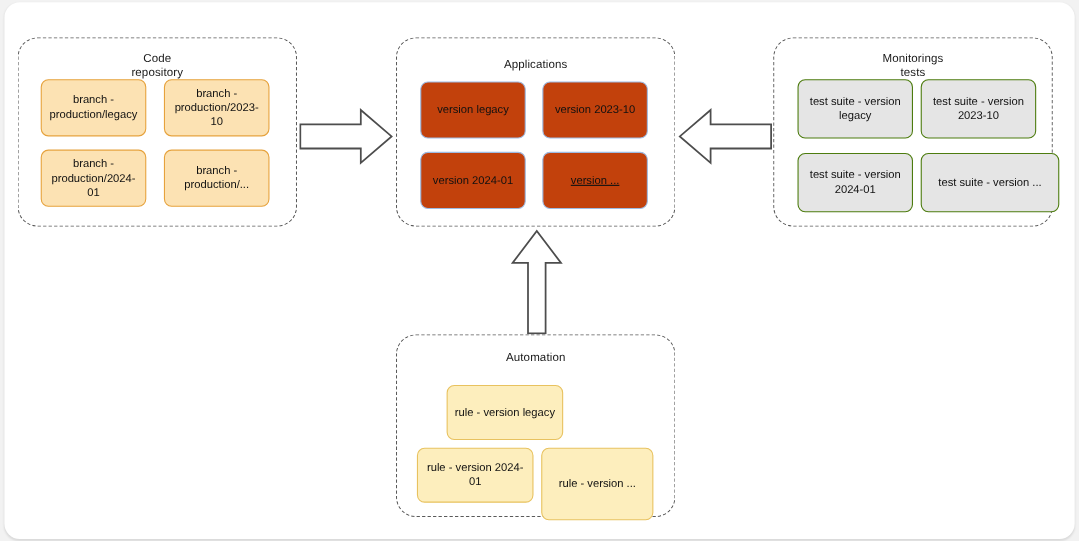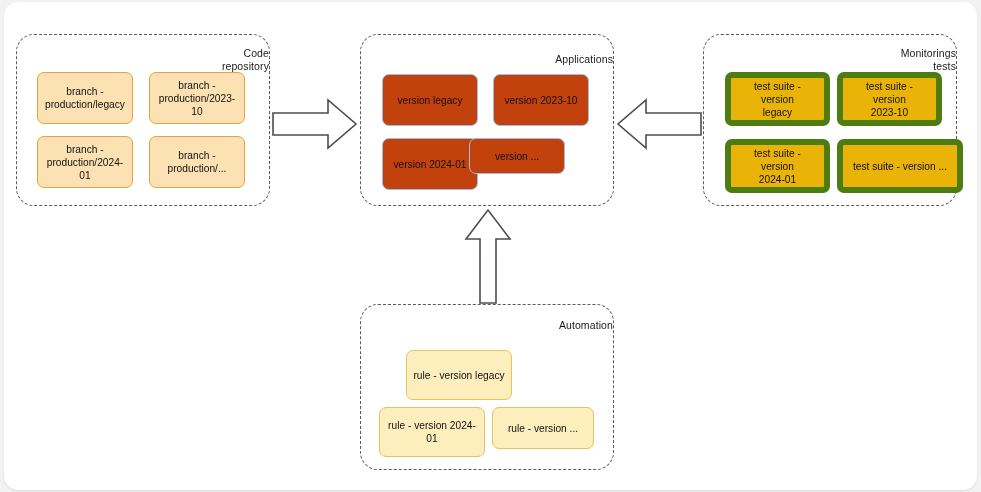--- a/index.html
+++ b/index.html
@@ -39,21 +39,21 @@
     position: absolute;
     border: 1.4px dashed #5a5a5a;
     border-radius: 18px;
     background: transparent;
     box-sizing: border-box;
   }
   .group-title {
     position: absolute;
     left: 0;
     right: 0;
-    text-align: right;
+    text-align: center;
     font-size: 10.5px;
     line-height: 13px;
     color: #1a1a1a;
     white-space: pre-line;
     letter-spacing: 0.1px;
   }
 
   .node {
     position: absolute;
     box-sizing: border-box;
@@ -71,22 +71,22 @@
 
   .node.orange {
     background: #fce2b3;
     border: 1px solid #e6a23c;
   }
   .node.blue {
     background: #c2410c;
     border: 1px solid #9dbbe3;
   }
   .node.red {
-    background: #eab308;
-    border: 6px solid #4d7c0f;
+    background: #e5e5e5;
+    border: 1px solid #4d7c0f;
   }
   .node.yellow {
     background: #fdeebd;
     border: 1px solid #e8c25f;
   }
 
   .arrow {
     position: absolute;
   }
   .arrow svg { display: block; }
@@ -110,40 +110,40 @@
 production/2024-01</div>
   <div class="node orange" style="left:145px; top:134px; width:96px; height:52px;">branch -
 production/...</div>
 
   <div class="group" style="left:356px; top:32px; width:254px; height:172px;">
     <div class="group-title" style="top:18px;">Applications</div>
   </div>
   <div class="node blue" style="left:378px; top:72px; width:96px; height:52px;">version legacy</div>
   <div class="node blue" style="left:489px; top:72px; width:96px; height:52px;">version 2023-10</div>
   <div class="node blue" style="left:378px; top:136px; width:96px; height:52px;">version 2024-01</div>
-  <div class="node blue" style="left:465px; top:136px; width:96px; height:36px;">version ...</div>
+  <div class="node blue" style="left:489px; top:136px; width:96px; height:52px;text-decoration:underline;">version ...</div>
 
   <div class="group" style="left:699px; top:32px; width:254px; height:172px;">
     <div class="group-title" style="top:12px;">Monitorings
 tests</div>
   </div>
   <div class="node red" style="left:721px; top:70px; width:105px; height:54px;">test suite - version
 legacy</div>
   <div class="node red" style="left:833px; top:70px; width:105px; height:54px;">test suite - version
 2023-10</div>
   <div class="node red" style="left:721px; top:137px; width:105px; height:54px;">test suite - version
 2024-01</div>
   <div class="node red" style="left:833px; top:137px; width:126px; height:54px;">test suite - version ...</div>
 
   <div class="group" style="left:356px; top:302px; width:254px; height:166px;">
     <div class="group-title" style="top:14px;">Automation</div>
   </div>
   <div class="node yellow" style="left:375px; top:348px; width:106px; height:50px;margin-left:27px;">rule - version legacy</div>
   <div class="node yellow" style="left:375px; top:405px; width:106px; height:50px;">rule - version 2024-01</div>
-  <div class="node yellow" style="left:488px; top:405px; width:102px; height:42px;">rule - version ...</div>
+  <div class="node yellow" style="left:488px; top:405px; width:102px; height:66px;">rule - version ...</div>
 
   <div class="arrow" style="left:268px; top:96px;">
     <svg width="86" height="52" viewBox="0 0 86 52">
       <polygon points="1,15 56,15 56,2 84,26 56,50 56,37 1,37" fill="#ffffff" stroke="#4d4d4d" stroke-width="1.6" stroke-linejoin="miter"></polygon>
     </svg>
   </div>
 
   <div class="arrow" style="left:612px; top:96px;">
     <svg width="86" height="52" viewBox="0 0 86 52">
       <polygon points="85,15 30,15 30,2 2,26 30,50 30,37 85,37" fill="#ffffff" stroke="#4d4d4d" stroke-width="1.6" stroke-linejoin="miter"></polygon>

